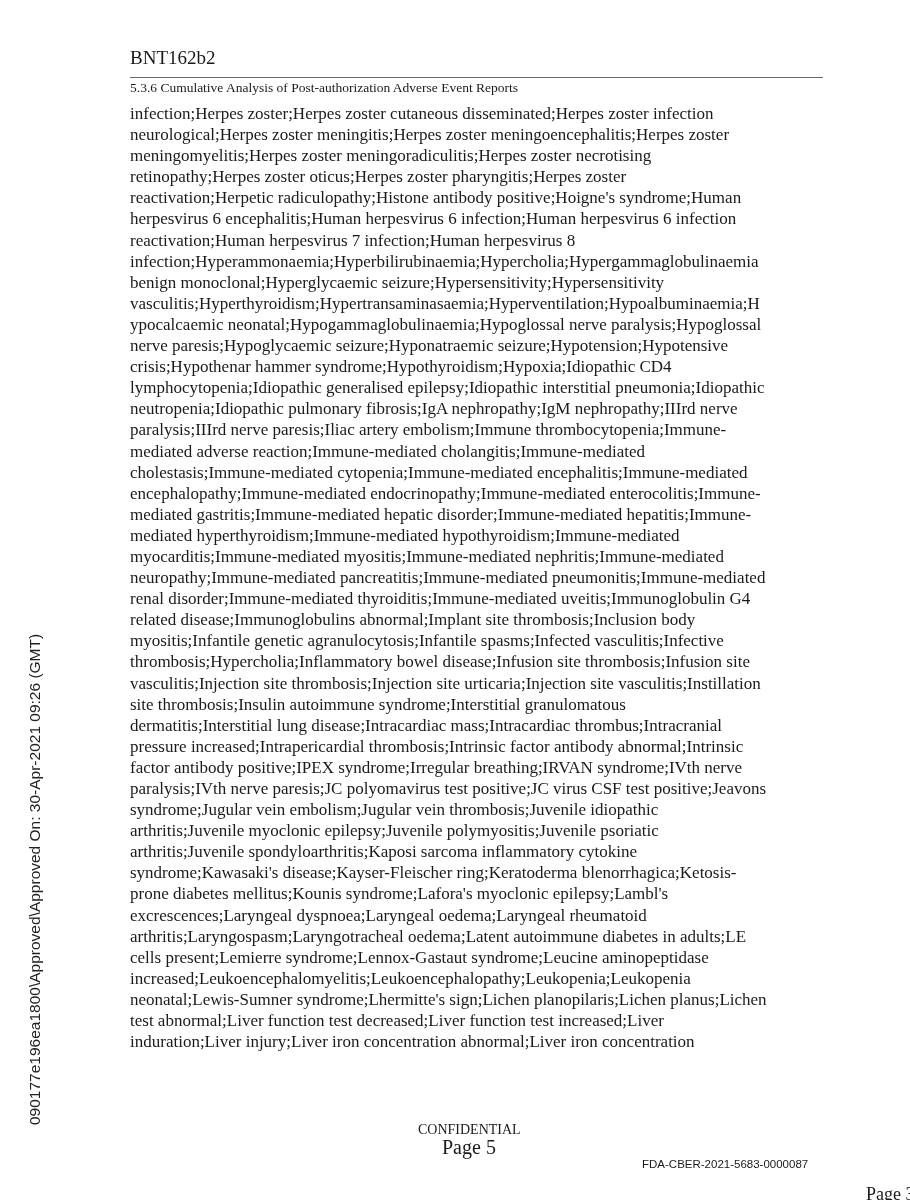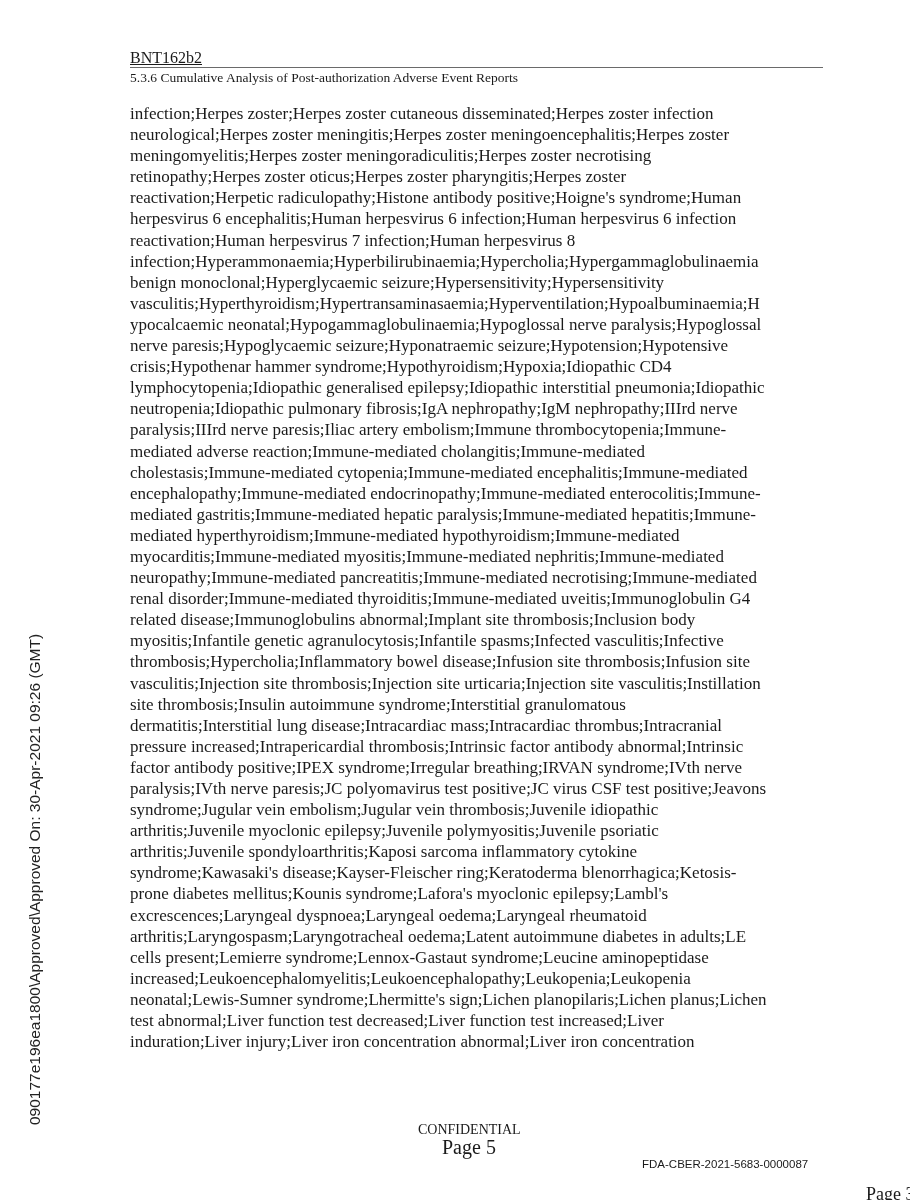--- a/index.html
+++ b/index.html
@@ -15,25 +15,24 @@
       font-family: "Liberation Serif", "DejaVu Serif", serif;
       color: #1a1a1a;
     }
     .header {
       position: absolute;
       left: 130px;
       top: 50px;
       width: 693px;
     }
     .header-product {
-      font-size: 16px;
+      font-size: 19px;
       line-height: 16px;
-      padding-bottom: 1px;
+      padding-bottom: 11px;
       border-bottom: 1.5px solid #6a6a6a;
-      text-decoration: underline;
     }
     .header-section {
       font-size: 13.5px;
       line-height: 18px;
       margin-top: 1px;
     }
     .body-text {
       position: absolute;
       left: 130px;
       top: 103px;
@@ -112,24 +111,24 @@
     <span class="body-line">vasculitis;Hyperthyroidism;Hypertransaminasaemia;Hyperventilation;Hypoalbuminaemia;H</span>
     <span class="body-line">ypocalcaemic neonatal;Hypogammaglobulinaemia;Hypoglossal nerve paralysis;Hypoglossal</span>
     <span class="body-line">nerve paresis;Hypoglycaemic seizure;Hyponatraemic seizure;Hypotension;Hypotensive</span>
     <span class="body-line">crisis;Hypothenar hammer syndrome;Hypothyroidism;Hypoxia;Idiopathic CD4</span>
     <span class="body-line">lymphocytopenia;Idiopathic generalised epilepsy;Idiopathic interstitial pneumonia;Idiopathic</span>
     <span class="body-line">neutropenia;Idiopathic pulmonary fibrosis;IgA nephropathy;IgM nephropathy;IIIrd nerve</span>
     <span class="body-line">paralysis;IIIrd nerve paresis;Iliac artery embolism;Immune thrombocytopenia;Immune-</span>
     <span class="body-line">mediated adverse reaction;Immune-mediated cholangitis;Immune-mediated</span>
     <span class="body-line">cholestasis;Immune-mediated cytopenia;Immune-mediated encephalitis;Immune-mediated</span>
     <span class="body-line">encephalopathy;Immune-mediated endocrinopathy;Immune-mediated enterocolitis;Immune-</span>
-    <span class="body-line">mediated gastritis;Immune-mediated hepatic paralysis;Immune-mediated hepatitis;Immune-</span>
+    <span class="body-line">mediated gastritis;Immune-mediated hepatic disorder;Immune-mediated hepatitis;Immune-</span>
     <span class="body-line">mediated hyperthyroidism;Immune-mediated hypothyroidism;Immune-mediated</span>
     <span class="body-line">myocarditis;Immune-mediated myositis;Immune-mediated nephritis;Immune-mediated</span>
-    <span class="body-line">neuropathy;Immune-mediated pancreatitis;Immune-mediated necrotising;Immune-mediated</span>
+    <span class="body-line">neuropathy;Immune-mediated pancreatitis;Immune-mediated pneumonitis;Immune-mediated</span>
     <span class="body-line">renal disorder;Immune-mediated thyroiditis;Immune-mediated uveitis;Immunoglobulin G4</span>
     <span class="body-line">related disease;Immunoglobulins abnormal;Implant site thrombosis;Inclusion body</span>
     <span class="body-line">myositis;Infantile genetic agranulocytosis;Infantile spasms;Infected vasculitis;Infective</span>
     <span class="body-line">thrombosis;Hypercholia;Inflammatory bowel disease;Infusion site thrombosis;Infusion site</span>
     <span class="body-line">vasculitis;Injection site thrombosis;Injection site urticaria;Injection site vasculitis;Instillation</span>
     <span class="body-line">site thrombosis;Insulin autoimmune syndrome;Interstitial granulomatous</span>
     <span class="body-line">dermatitis;Interstitial lung disease;Intracardiac mass;Intracardiac thrombus;Intracranial</span>
     <span class="body-line">pressure increased;Intrapericardial thrombosis;Intrinsic factor antibody abnormal;Intrinsic</span>
     <span class="body-line">factor antibody positive;IPEX syndrome;Irregular breathing;IRVAN syndrome;IVth nerve</span>
     <span class="body-line">paralysis;IVth nerve paresis;JC polyomavirus test positive;JC virus CSF test positive;Jeavons</span>

